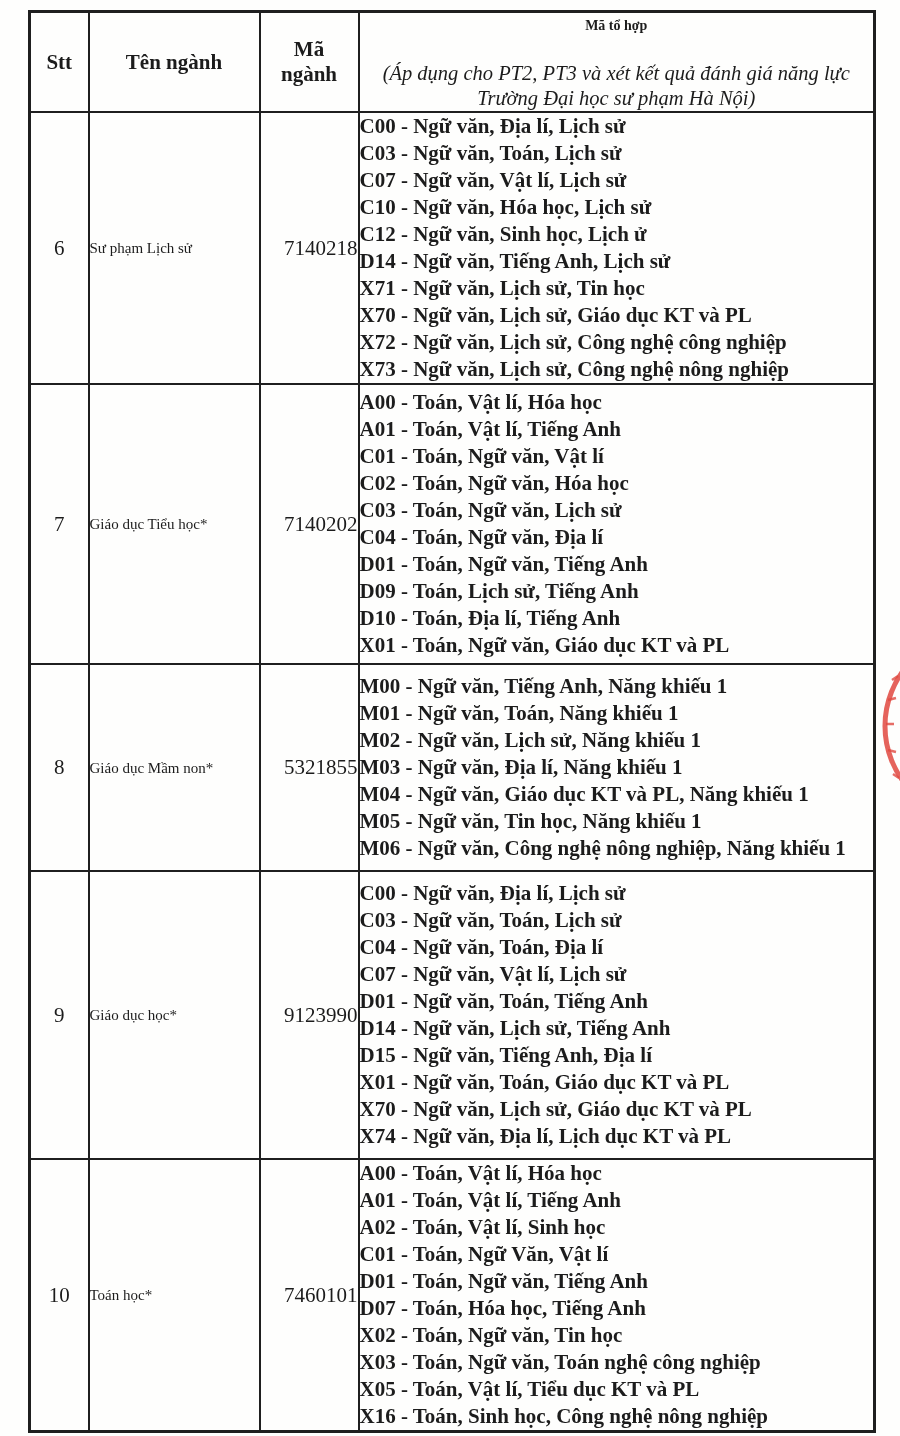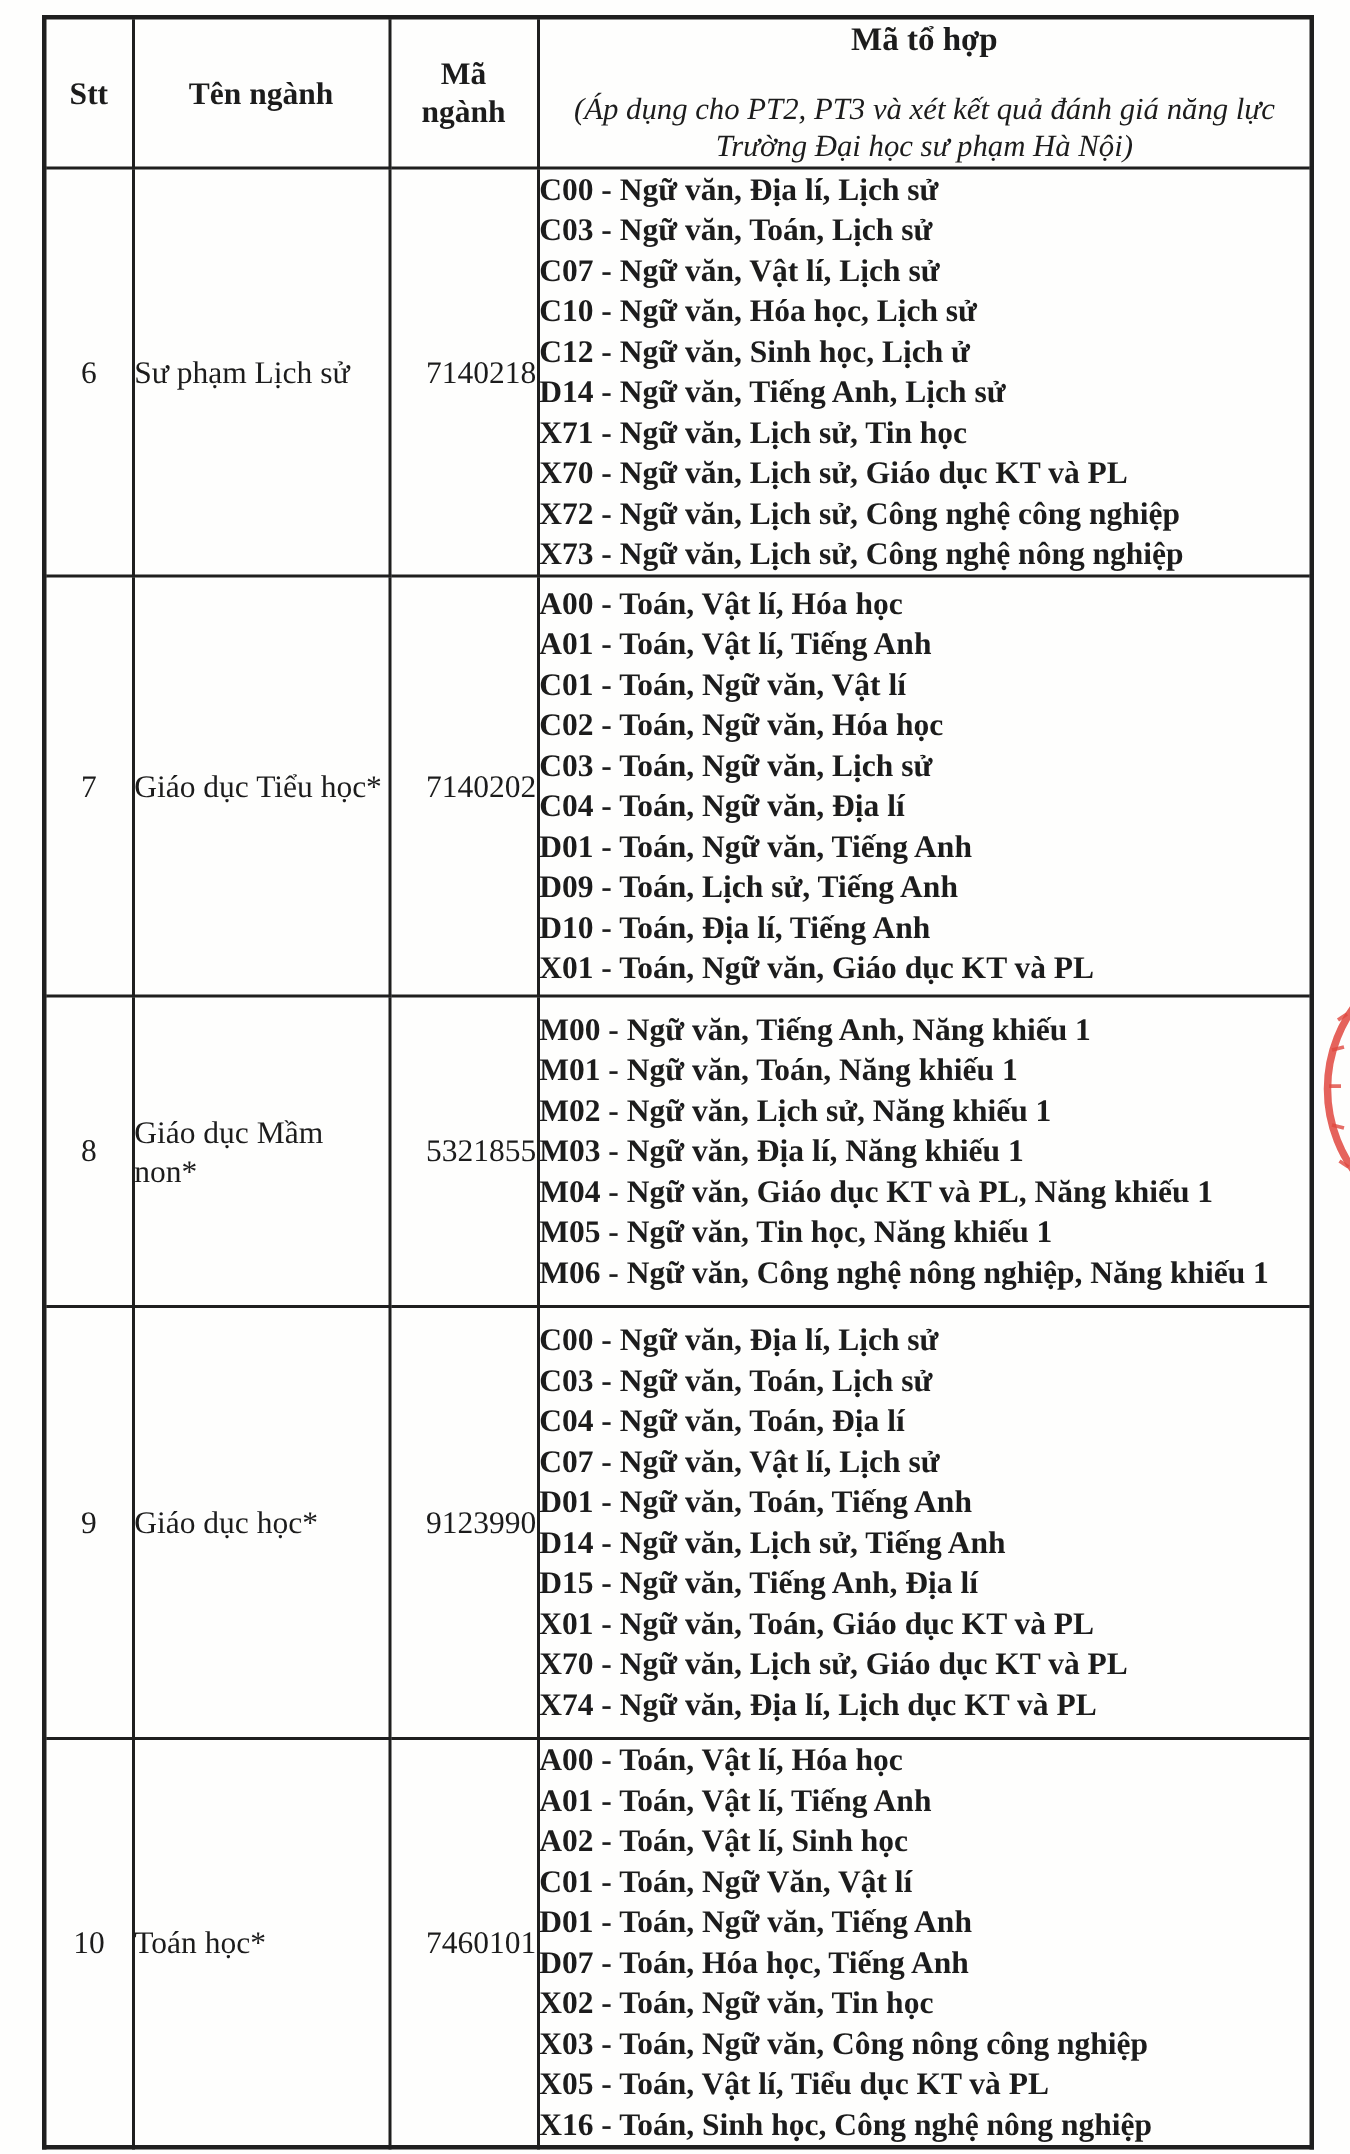--- a/index.html
+++ b/index.html
@@ -29,23 +29,23 @@
   .th-manganh span{display:inline-block;width:74px;}
   .th-tohop .subtitle{
     font-weight:normal;
     font-style:italic;
     font-size:20.5px;
     line-height:25px;
     padding:0 14px;
     display:block;
     margin-top:23px;
   }
-  .th-tohop .title{display:block;font-size:22px;}
+  .th-tohop .title{display:block;font-size:14px;}
   td.c-stt{text-align:center;font-size:21px;}
-  td.c-name{font-size:21px;line-height:26px;padding:0 20px 0 14px;text-align:left;}
+  td.c-name{font-size:15px;line-height:26px;padding:0 20px 0 14px;text-align:left;}
   td.c-code{text-align:right;font-size:21px;}
   td.c-combos{padding:6px 6px 6px 10px;font-weight:bold;}
   .combo-line{font-size:21px;line-height:27px;white-space:nowrap;}
   tbody tr:nth-child(1){height:270px;}
   tbody tr:nth-child(2){height:280px;}
   tbody tr:nth-child(3){height:207px;}
   tbody tr:nth-child(4){height:288px;}
   tbody tr:nth-child(5){height:271px;}
   .stamp{
     position:absolute;
@@ -149,21 +149,21 @@
     <td class="c-name">Toán học*</td>
     <td class="c-code">7460101</td>
     <td class="c-combos">
             <div class="combo-line">A00 - Toán, Vật lí, Hóa học</div>
             <div class="combo-line">A01 - Toán, Vật lí, Tiếng Anh</div>
             <div class="combo-line">A02 - Toán, Vật lí, Sinh học</div>
             <div class="combo-line">C01 - Toán, Ngữ Văn, Vật lí</div>
             <div class="combo-line">D01 - Toán, Ngữ văn, Tiếng Anh</div>
             <div class="combo-line">D07 - Toán, Hóa học, Tiếng Anh</div>
             <div class="combo-line">X02 - Toán, Ngữ văn, Tin học</div>
-            <div class="combo-line">X03 - Toán, Ngữ văn, Công nông công nghiệp</div>
+            <div class="combo-line">X03 - Toán, Ngữ văn, Toán nghệ công nghiệp</div>
             <div class="combo-line">X05 - Toán, Vật lí, Tiểu dục KT và PL</div>
             <div class="combo-line">X16 - Toán, Sinh học, Công nghệ nông nghiệp</div>
           </td>
   </tr>
       </tbody>
   </table>
 
   <div class="stamp">
     <svg width="30" height="175" viewBox="0 0 30 175" xmlns="http://www.w3.org/2000/svg">
       <circle cx="108" cy="86" r="93" fill="none" stroke="#e04840" stroke-width="5" opacity="0.85"></circle>

